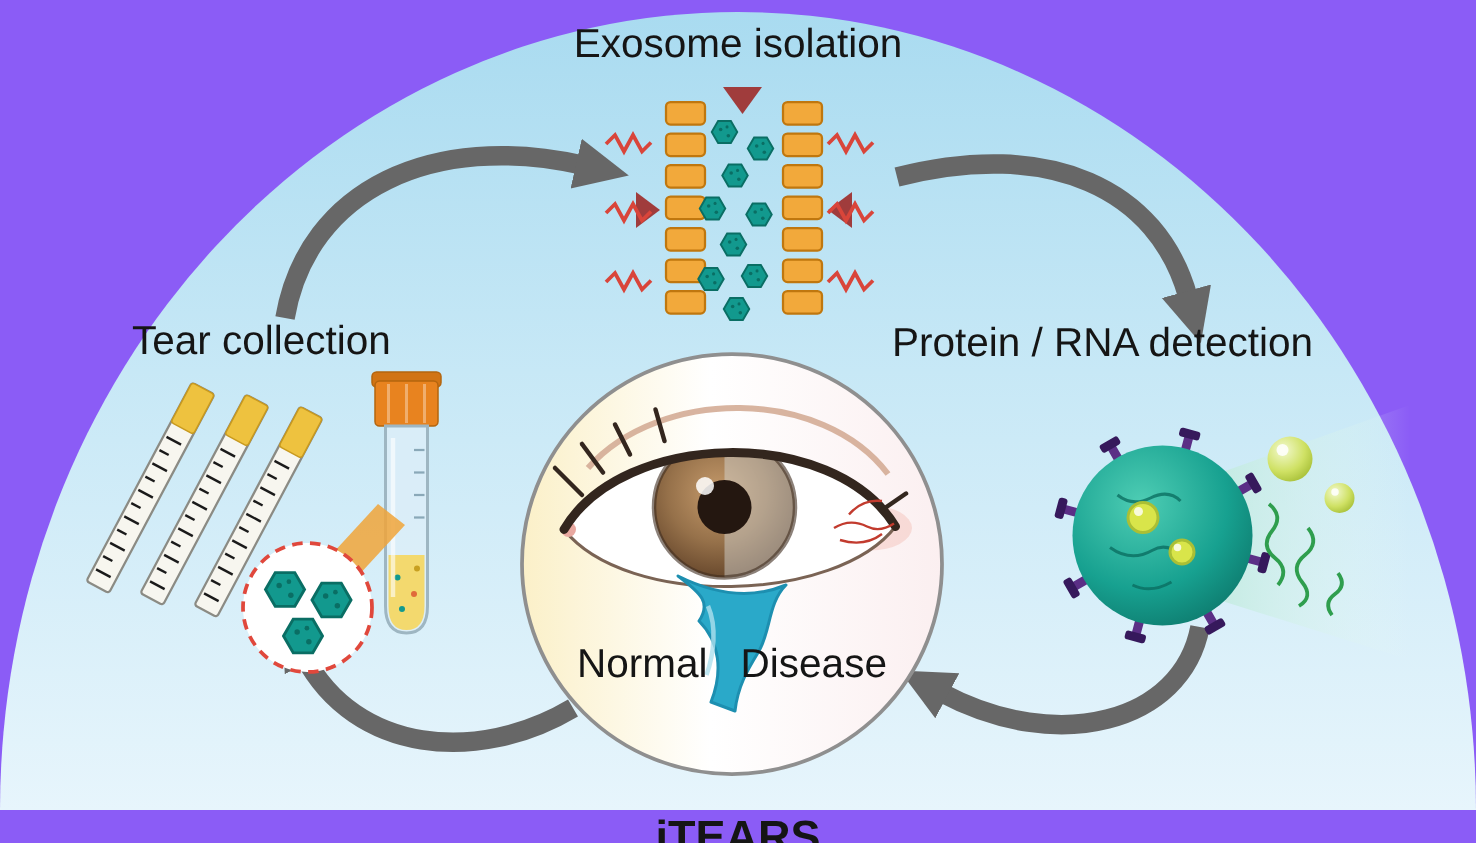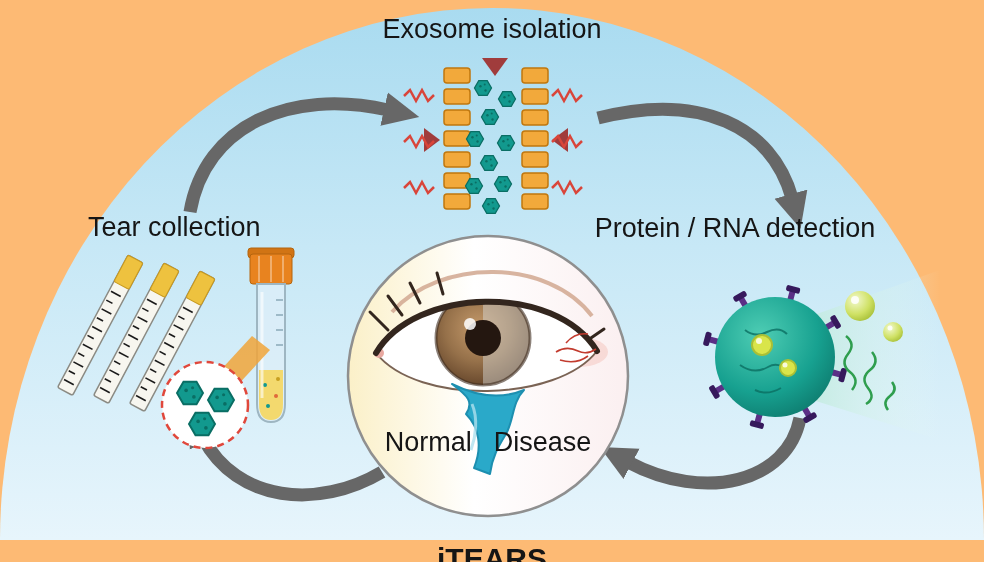--- a/index.html
+++ b/index.html
@@ -1,16 +1,16 @@
 <!DOCTYPE html>
 <html><head>
 <meta charset="utf-8">
 <style>
   html,body{margin:0;padding:0;background:#ffffff;}
-  .stage{position:relative;width:984px;height:562px;overflow:hidden;background:#fdba74;
+  .stage{position:relative;width:984px;height:562px;overflow:hidden;background:#8b5cf6;
          font-family:"Liberation Sans",sans-serif;}
   .dome{position:absolute;left:0;top:8px;width:984px;height:532px;
         border-radius:50% 50% 0 0 / 100% 100% 0 0;
         background:linear-gradient(to bottom,#a9dbf0 0%,#c7e8f6 45%,#e7f5fc 100%);}
   .scene{position:absolute;left:0;top:0;width:984px;height:562px;}
   .label{position:absolute;color:#151515;font-size:27px;line-height:1.15;}
   .lbl-exosome{top:14px;left:0;width:984px;text-align:center;}
   .lbl-tear{top:212px;left:88px;width:245px;}
   .lbl-protein{top:213px;left:570px;width:330px;text-align:center;}
   .lbl-eyewords{top:427px;left:348px;width:280px;display:flex;justify-content:center;gap:22px;}

